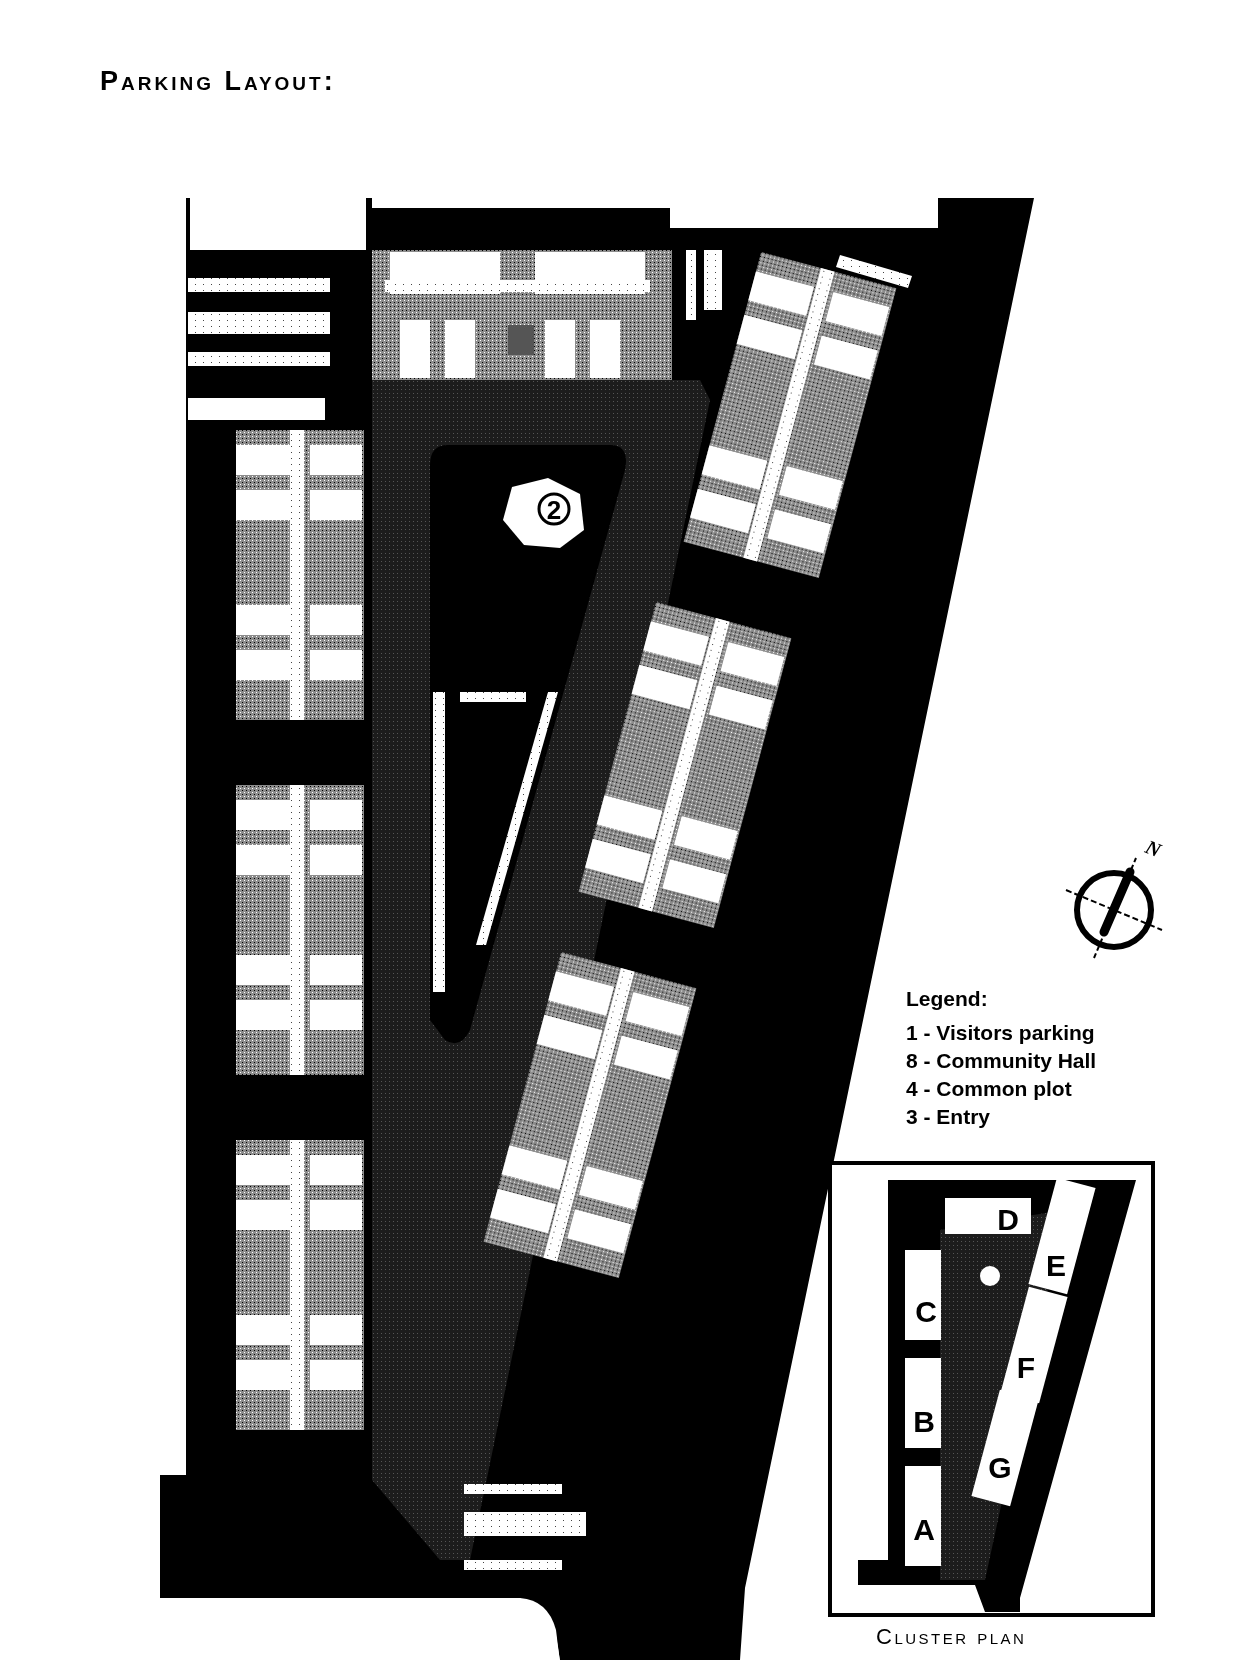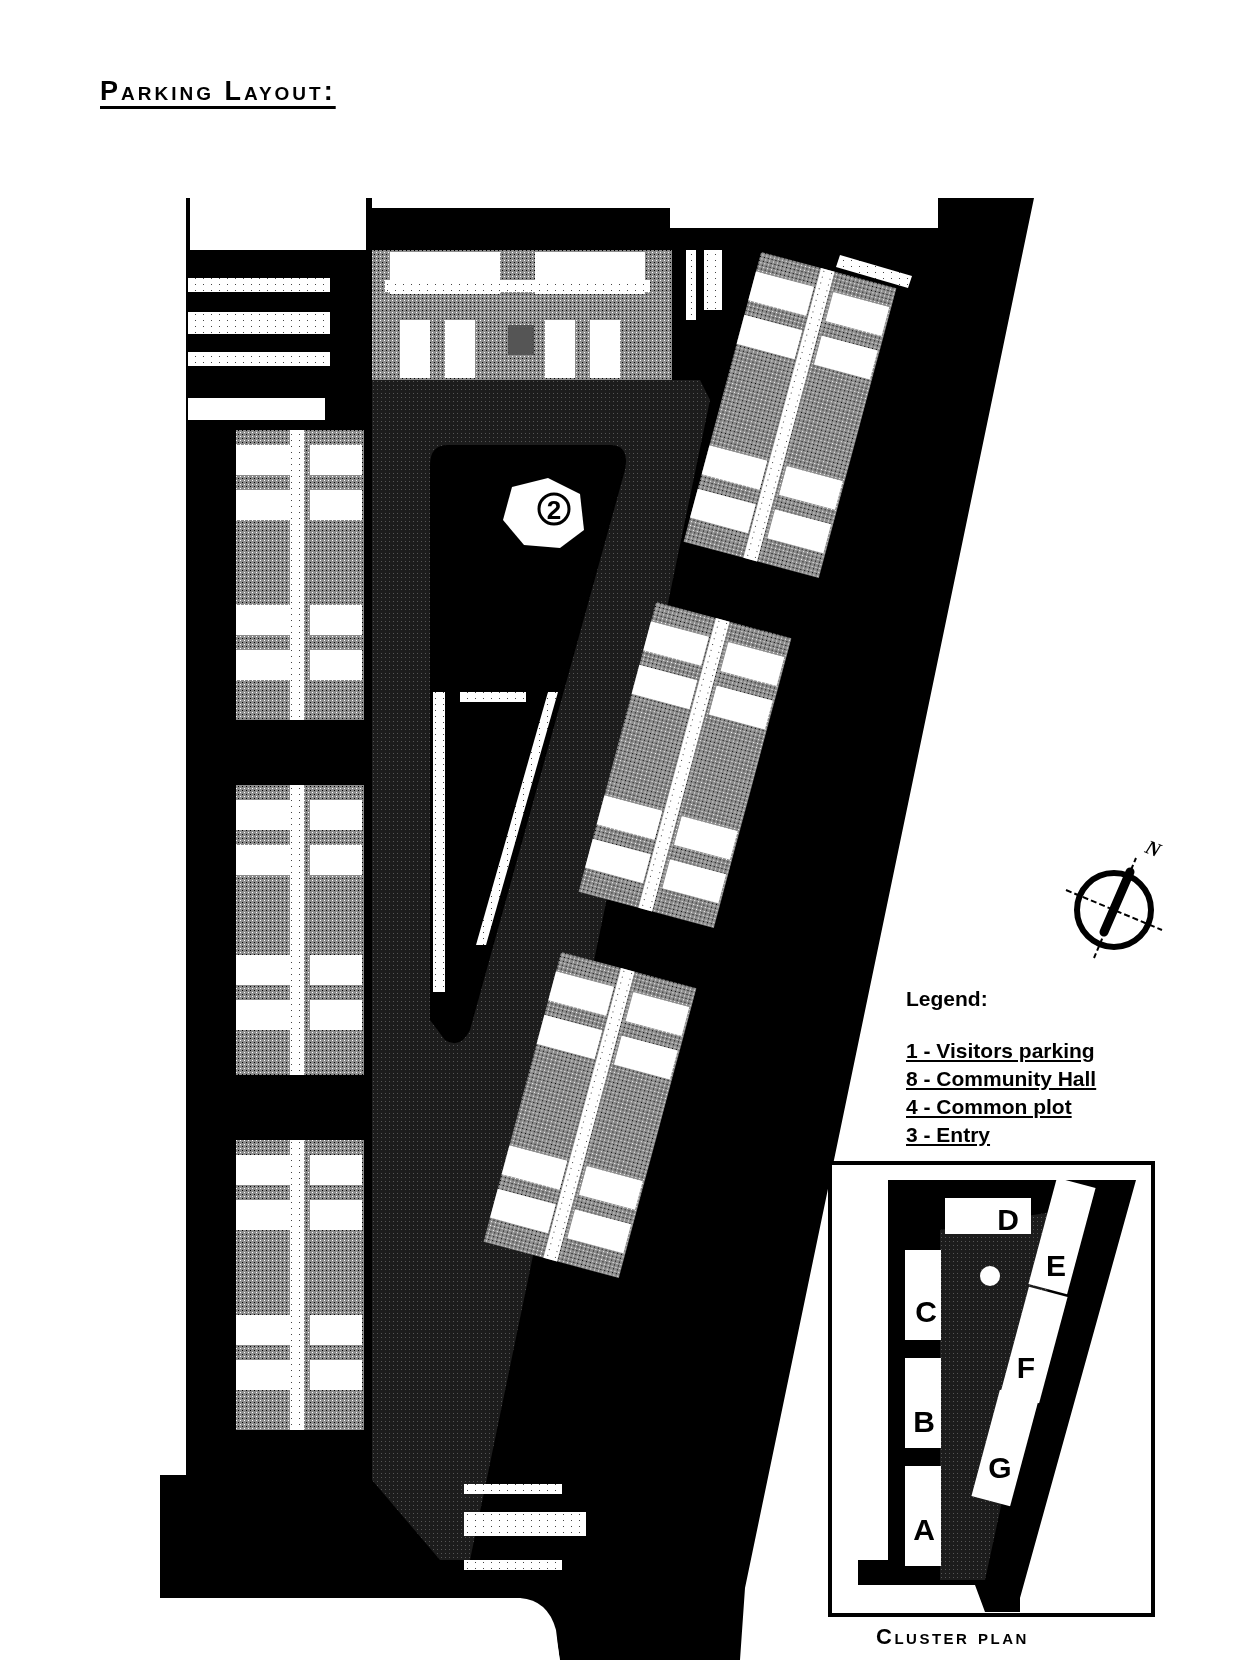--- a/index.html
+++ b/index.html
@@ -1,25 +1,25 @@
 <!DOCTYPE html>
 <html><head>
 <meta charset="utf-8">
 <style>
   html, body { margin: 0; padding: 0; background: #ffffff; }
   body { width: 1245px; height: 1663px; position: relative; overflow: hidden;
          font-family: "Liberation Sans", sans-serif; color: #000; }
-  .title { position: absolute; left: 100px; top: 76px; font-size: 27px; font-weight: 700;
-           letter-spacing: 3px; font-variant: small-caps; text-decoration: underline;
+  .title { position: absolute; left: 100px; top: 66px; font-size: 27px; font-weight: 700;
+           letter-spacing: 3px; font-variant: small-caps; 
            text-decoration-thickness: 3px; text-underline-offset: 6px; margin: 0; }
   svg.plan { position: absolute; left: 0; top: 0; }
   .legend { position: absolute; left: 906px; top: 985px; font-weight: 700; font-size: 21px; line-height: 28px; }
-  .legend-title { font-size: 21px; margin-bottom: 24px; }
-  .legend-item { white-space: nowrap; text-decoration: underline; }
-  .cluster-caption { position: absolute; left: 876px; top: 1624px; font-size: 22px; font-weight: 700;
+  .legend-title { font-size: 21px; margin-bottom: 6px; }
+  .legend-item { white-space: nowrap; }
+  .cluster-caption { position: absolute; left: 876px; top: 1624px; font-size: 22px; font-weight: 400;
                      letter-spacing: 2.5px; font-variant: small-caps; }
   .block-label { font-family: "Liberation Sans", sans-serif; font-weight: 700; font-size: 30px; fill: #000; }
   .marker-label { font-family: "Liberation Sans", sans-serif; font-weight: 700; font-size: 26px; fill: #000; }
   .north-label { font-family: "Liberation Serif", serif; font-style: italic; font-weight: 700; font-size: 20px; fill: #000; }
 </style>
 </head>
 <body>
 
 <h1 class="title">Parking Layout:</h1>
 

